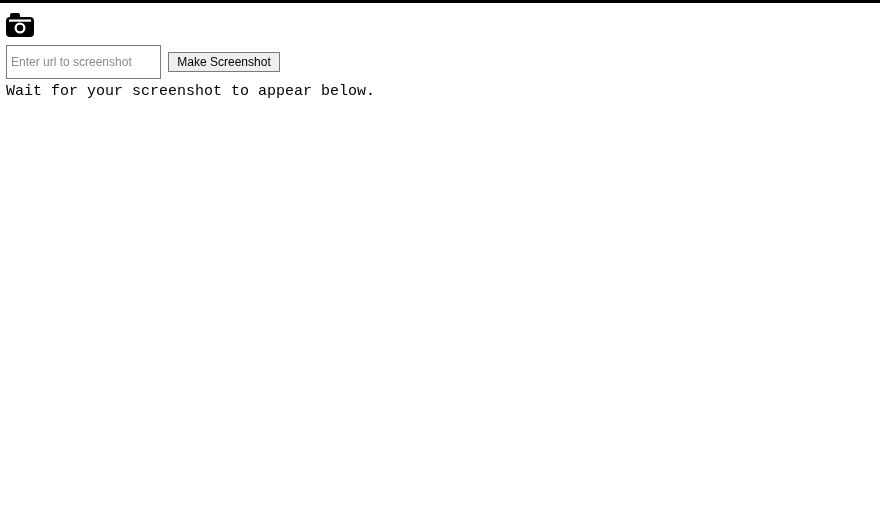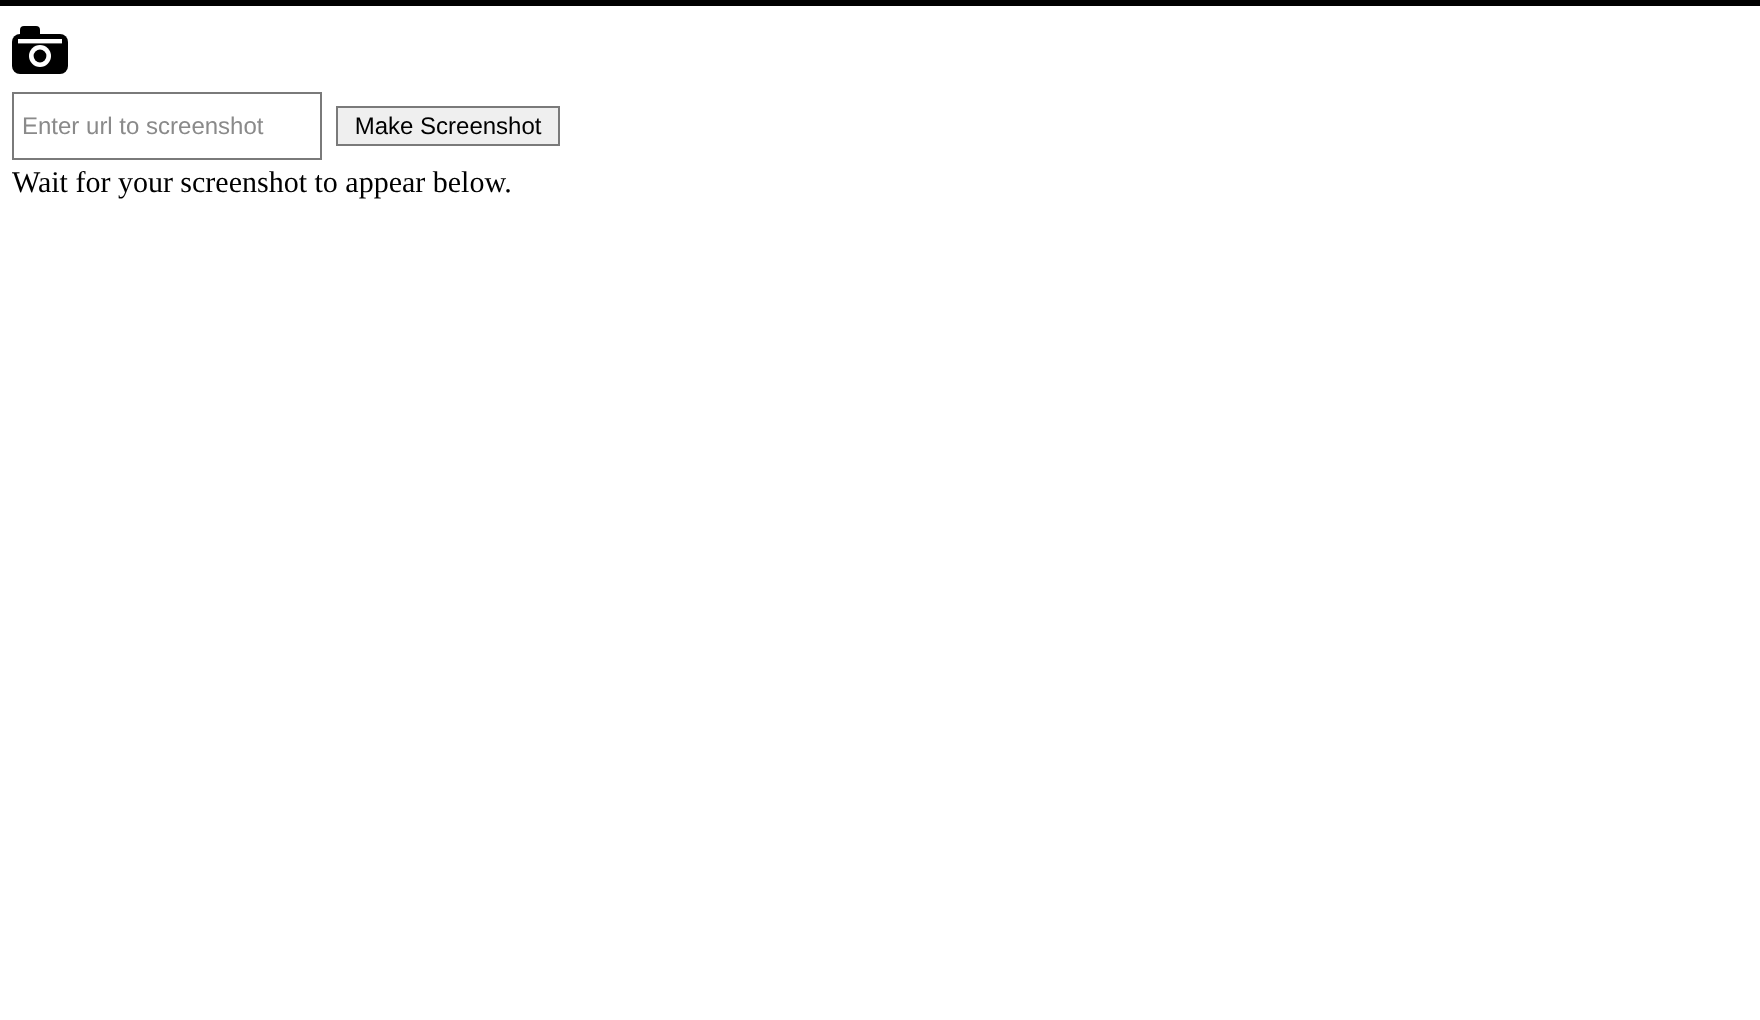--- a/index.html
+++ b/index.html
@@ -60,21 +60,21 @@
       height: 20px;
       padding: 1px 8px;
       border: 1px solid #7a7a7a;
       background: #efefef;
       color: #000;
       vertical-align: middle;
       cursor: pointer;
       margin-left: 4px;
     }
     .status-text {
-      font-family: Liberation Serif, serif;
+      font-family: Liberation Mono, monospace;
       font-size: 15px;
       margin-top: 4px;
     }
   </style>
 </head>
 <body>
 
 <div class="topbar"></div>
 
 <div class="content">

